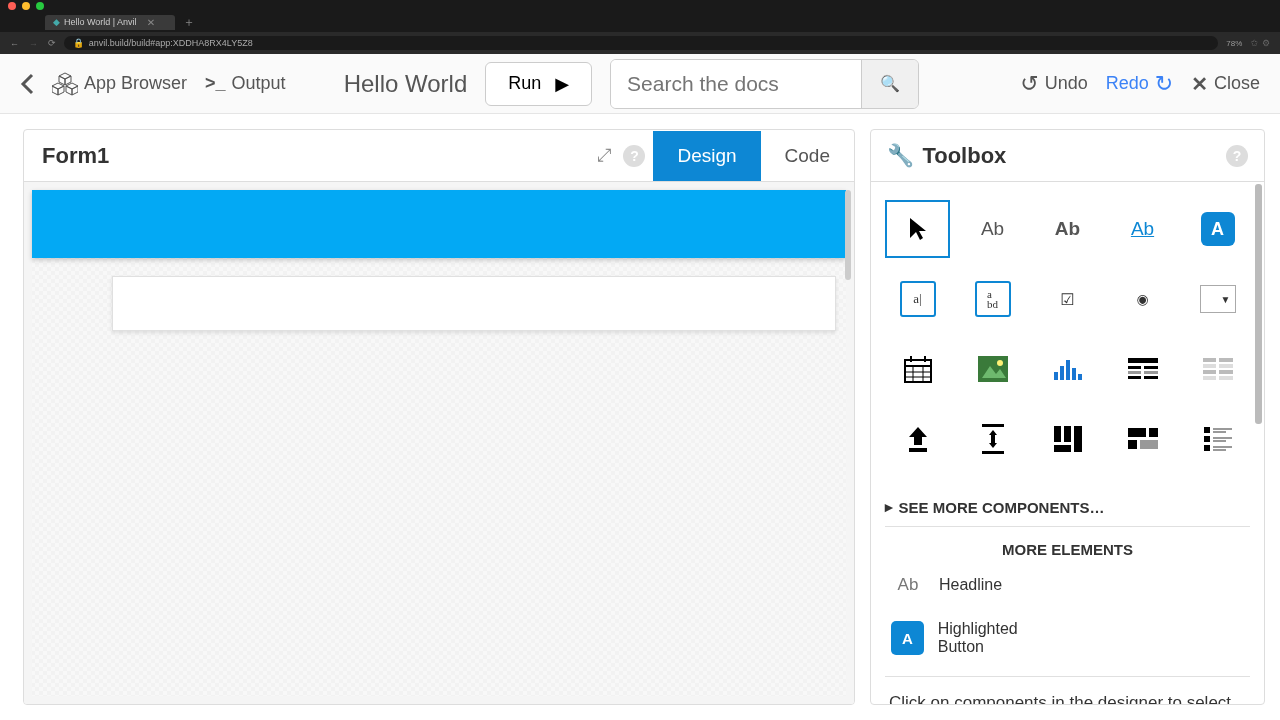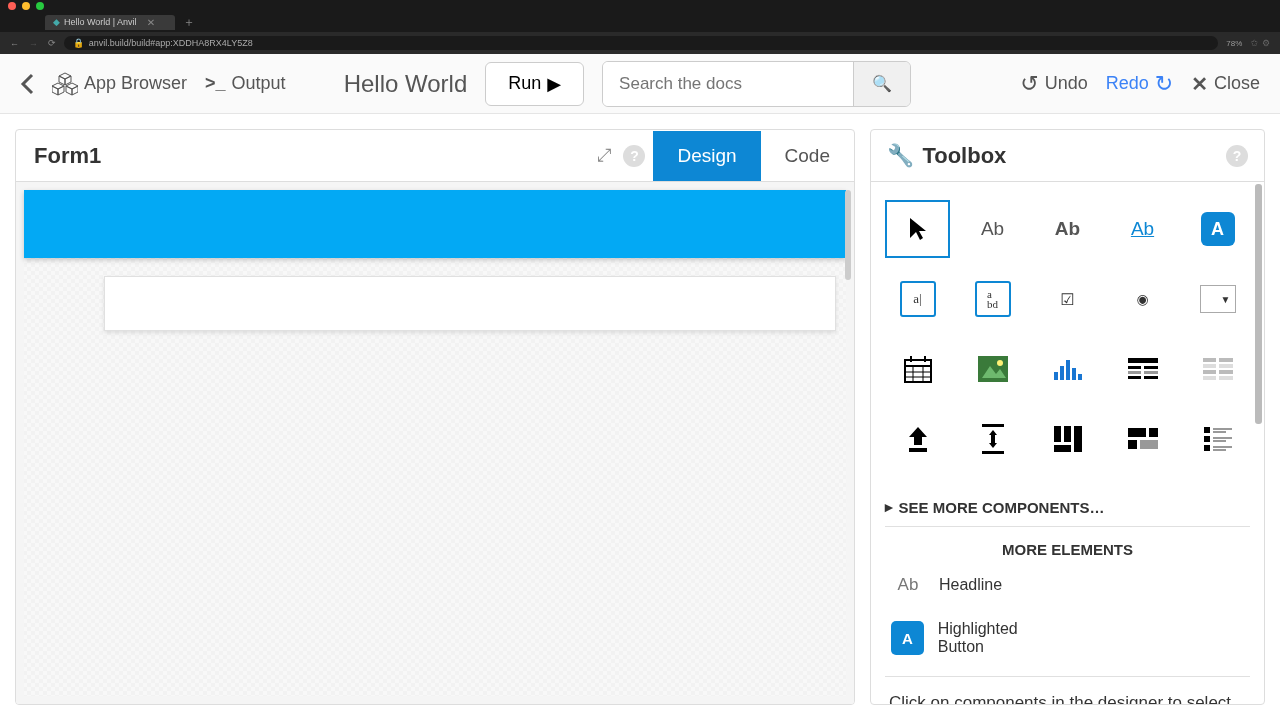--- a/index.html
+++ b/index.html
@@ -20,31 +20,31 @@
 .nav-arrows { display: flex; gap: 10px; color: #888; }
 .url-box { flex: 1; background: #1a1a1a; border-radius: 10px; padding: 2px 10px; font-size: 9px; color: #aaa; display: flex; align-items: center; gap: 4px; }
 .zoom-badge { color: #999; font-size: 8px; }
 .address-icons { display: flex; gap: 4px; align-items: center; }
 
 
 .main-toolbar { height: 60px; border-bottom: 1px solid #e5e5e5; display: flex; align-items: center; padding: 0 20px; gap: 18px; background: #fafafa; }
 .toolbar-btn { display: flex; align-items: center; gap: 6px; color: #555; font-size: 18px; cursor: pointer; }
 .toolbar-btn.disabled { color: #3b82f6; }
 .app-title { font-size: 24px; color: #555; margin: 0 auto 0 40px; font-weight: 400; }
-.run-btn { border: 1px solid #ccc; border-radius: 6px; padding: 10px 22px; font-size: 18px; display: flex; align-items: center; gap: 6px; background: #fff; cursor: pointer; }
+.run-btn { border: 1px solid #ccc; border-radius: 6px; padding: 10px 22px; font-size: 18px; display: flex; align-items: center; gap: 14px; background: #fff; cursor: pointer; }
 .search-wrap { display: flex; border: 1px solid #ccc; border-radius: 6px; overflow: hidden; margin-right: 30px; }
-.search-input { border: none; padding: 12px 16px; font-size: 17px; width: 250px; outline: none; }
+.search-input { border: none; padding: 12px 16px; font-size: 21px; width: 250px; outline: none; }
 .search-btn { background: #f0f0f0; border: none; border-left: 1px solid #ccc; padding: 0 18px; font-size: 16px; cursor: pointer; color: #555; }
 .spacer { flex: 1; }
 
 
 .workspace { display: flex; height: calc(100% - 114px); padding: 15px; gap: 15px; background: #fff; }
 
 
-.left-panel { flex: 1; border: 1px solid #ddd; border-radius: 4px; display: flex; flex-direction: column; overflow: hidden; }
+.left-panel { flex: 1; border: 1px solid #ddd; border-radius: 4px; display: flex; flex-direction: column; overflow: hidden; margin-left: 8px; }
 .panel-header { display: flex; align-items: center; border-bottom: 1px solid #ddd; height: 52px; }
 .form-title { font-size: 22px; font-weight: 700; padding-left: 18px; flex: 1; }
 .panel-header-icons { display: flex; align-items: center; gap: 12px; padding-right: 8px; }
 .help-circle { width: 22px; height: 22px; border-radius: 50%; background: #ddd; color: #fff; display: flex; align-items: center; justify-content: center; font-size: 14px; font-weight: bold; }
 .tab { padding: 14px 24px; font-size: 19px; color: #555; cursor: pointer; }
 .tab.active { background: #0d87d4; color: #fff; }
 .canvas-area { flex: 1; background: #f5f5f5; padding: 8px; position: relative; }
 .canvas-inner { background: repeating-conic-gradient(#f8f8f8 0% 25%, #f2f2f2 0% 50%) 50% / 8px 8px; height: 100%; position: relative; }
 .blue-header { background: #03a9f4; height: 68px; margin: 0 0 18px 0; box-shadow: 0 2px 5px rgba(0,0,0,0.2); }
 .form-card { background: #fff; margin: 0 10px 0 80px; border: 1px solid #e0e0e0; box-shadow: 0 2px 4px rgba(0,0,0,0.1); height: 55px; }

